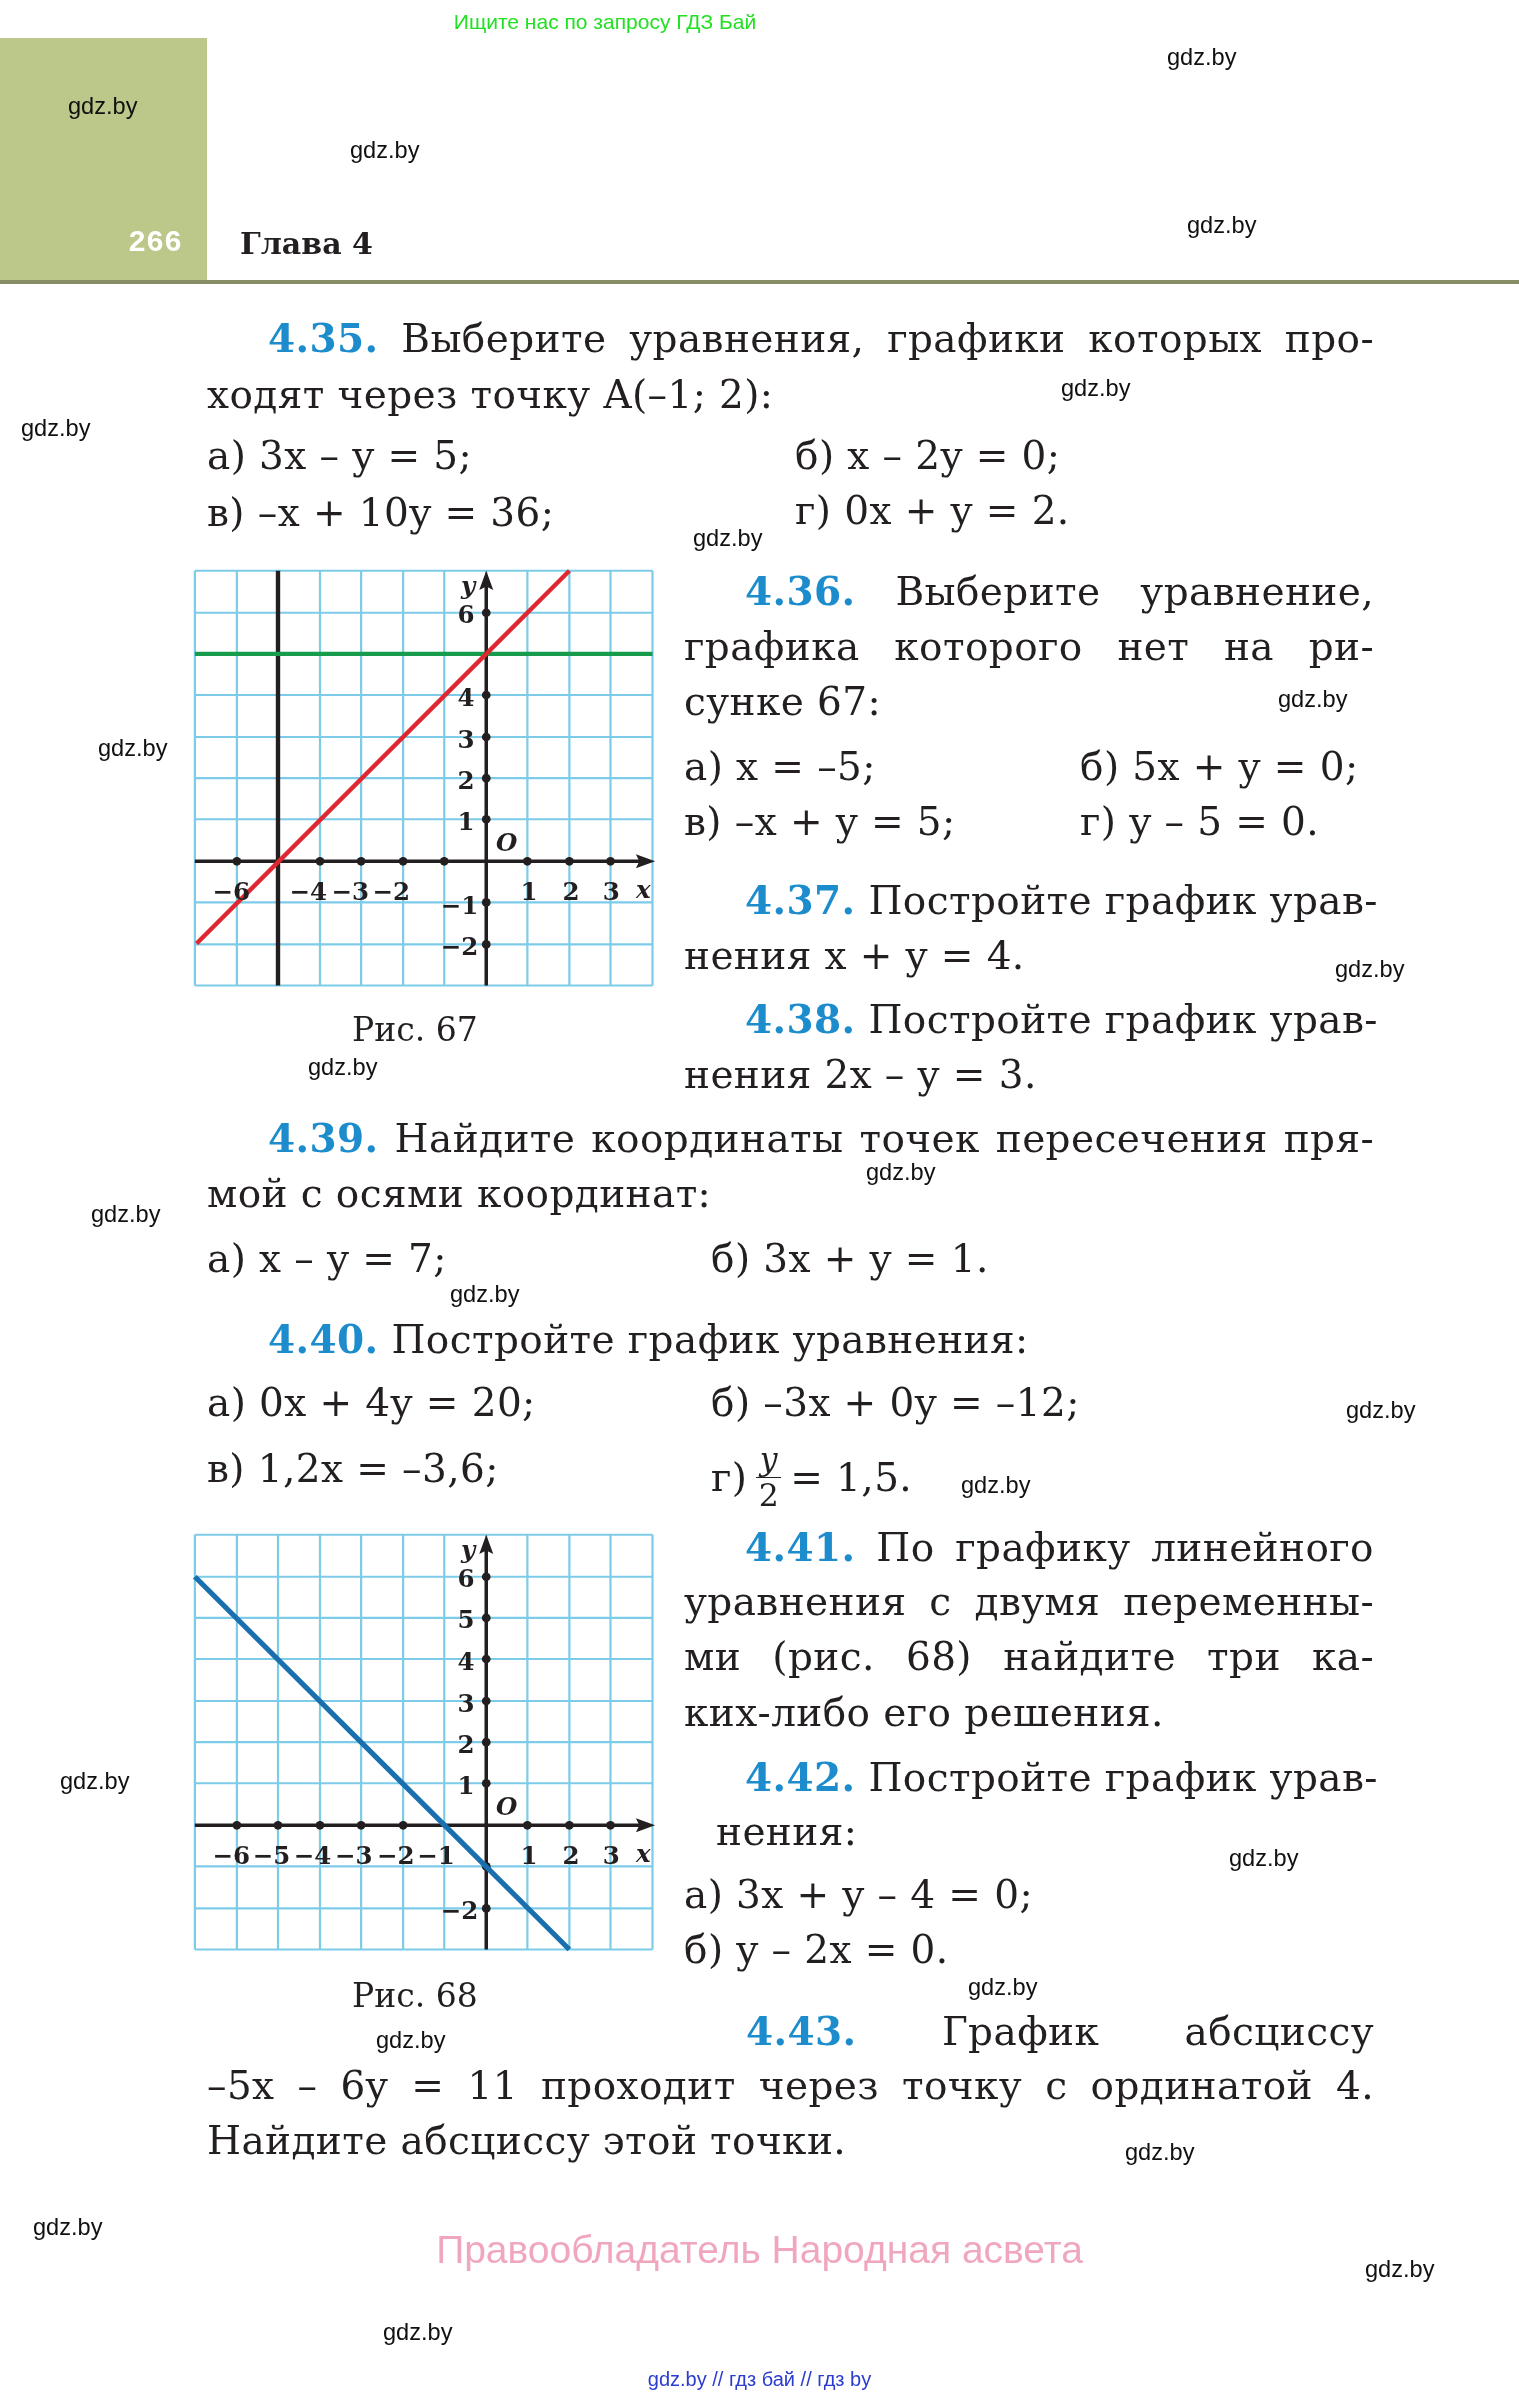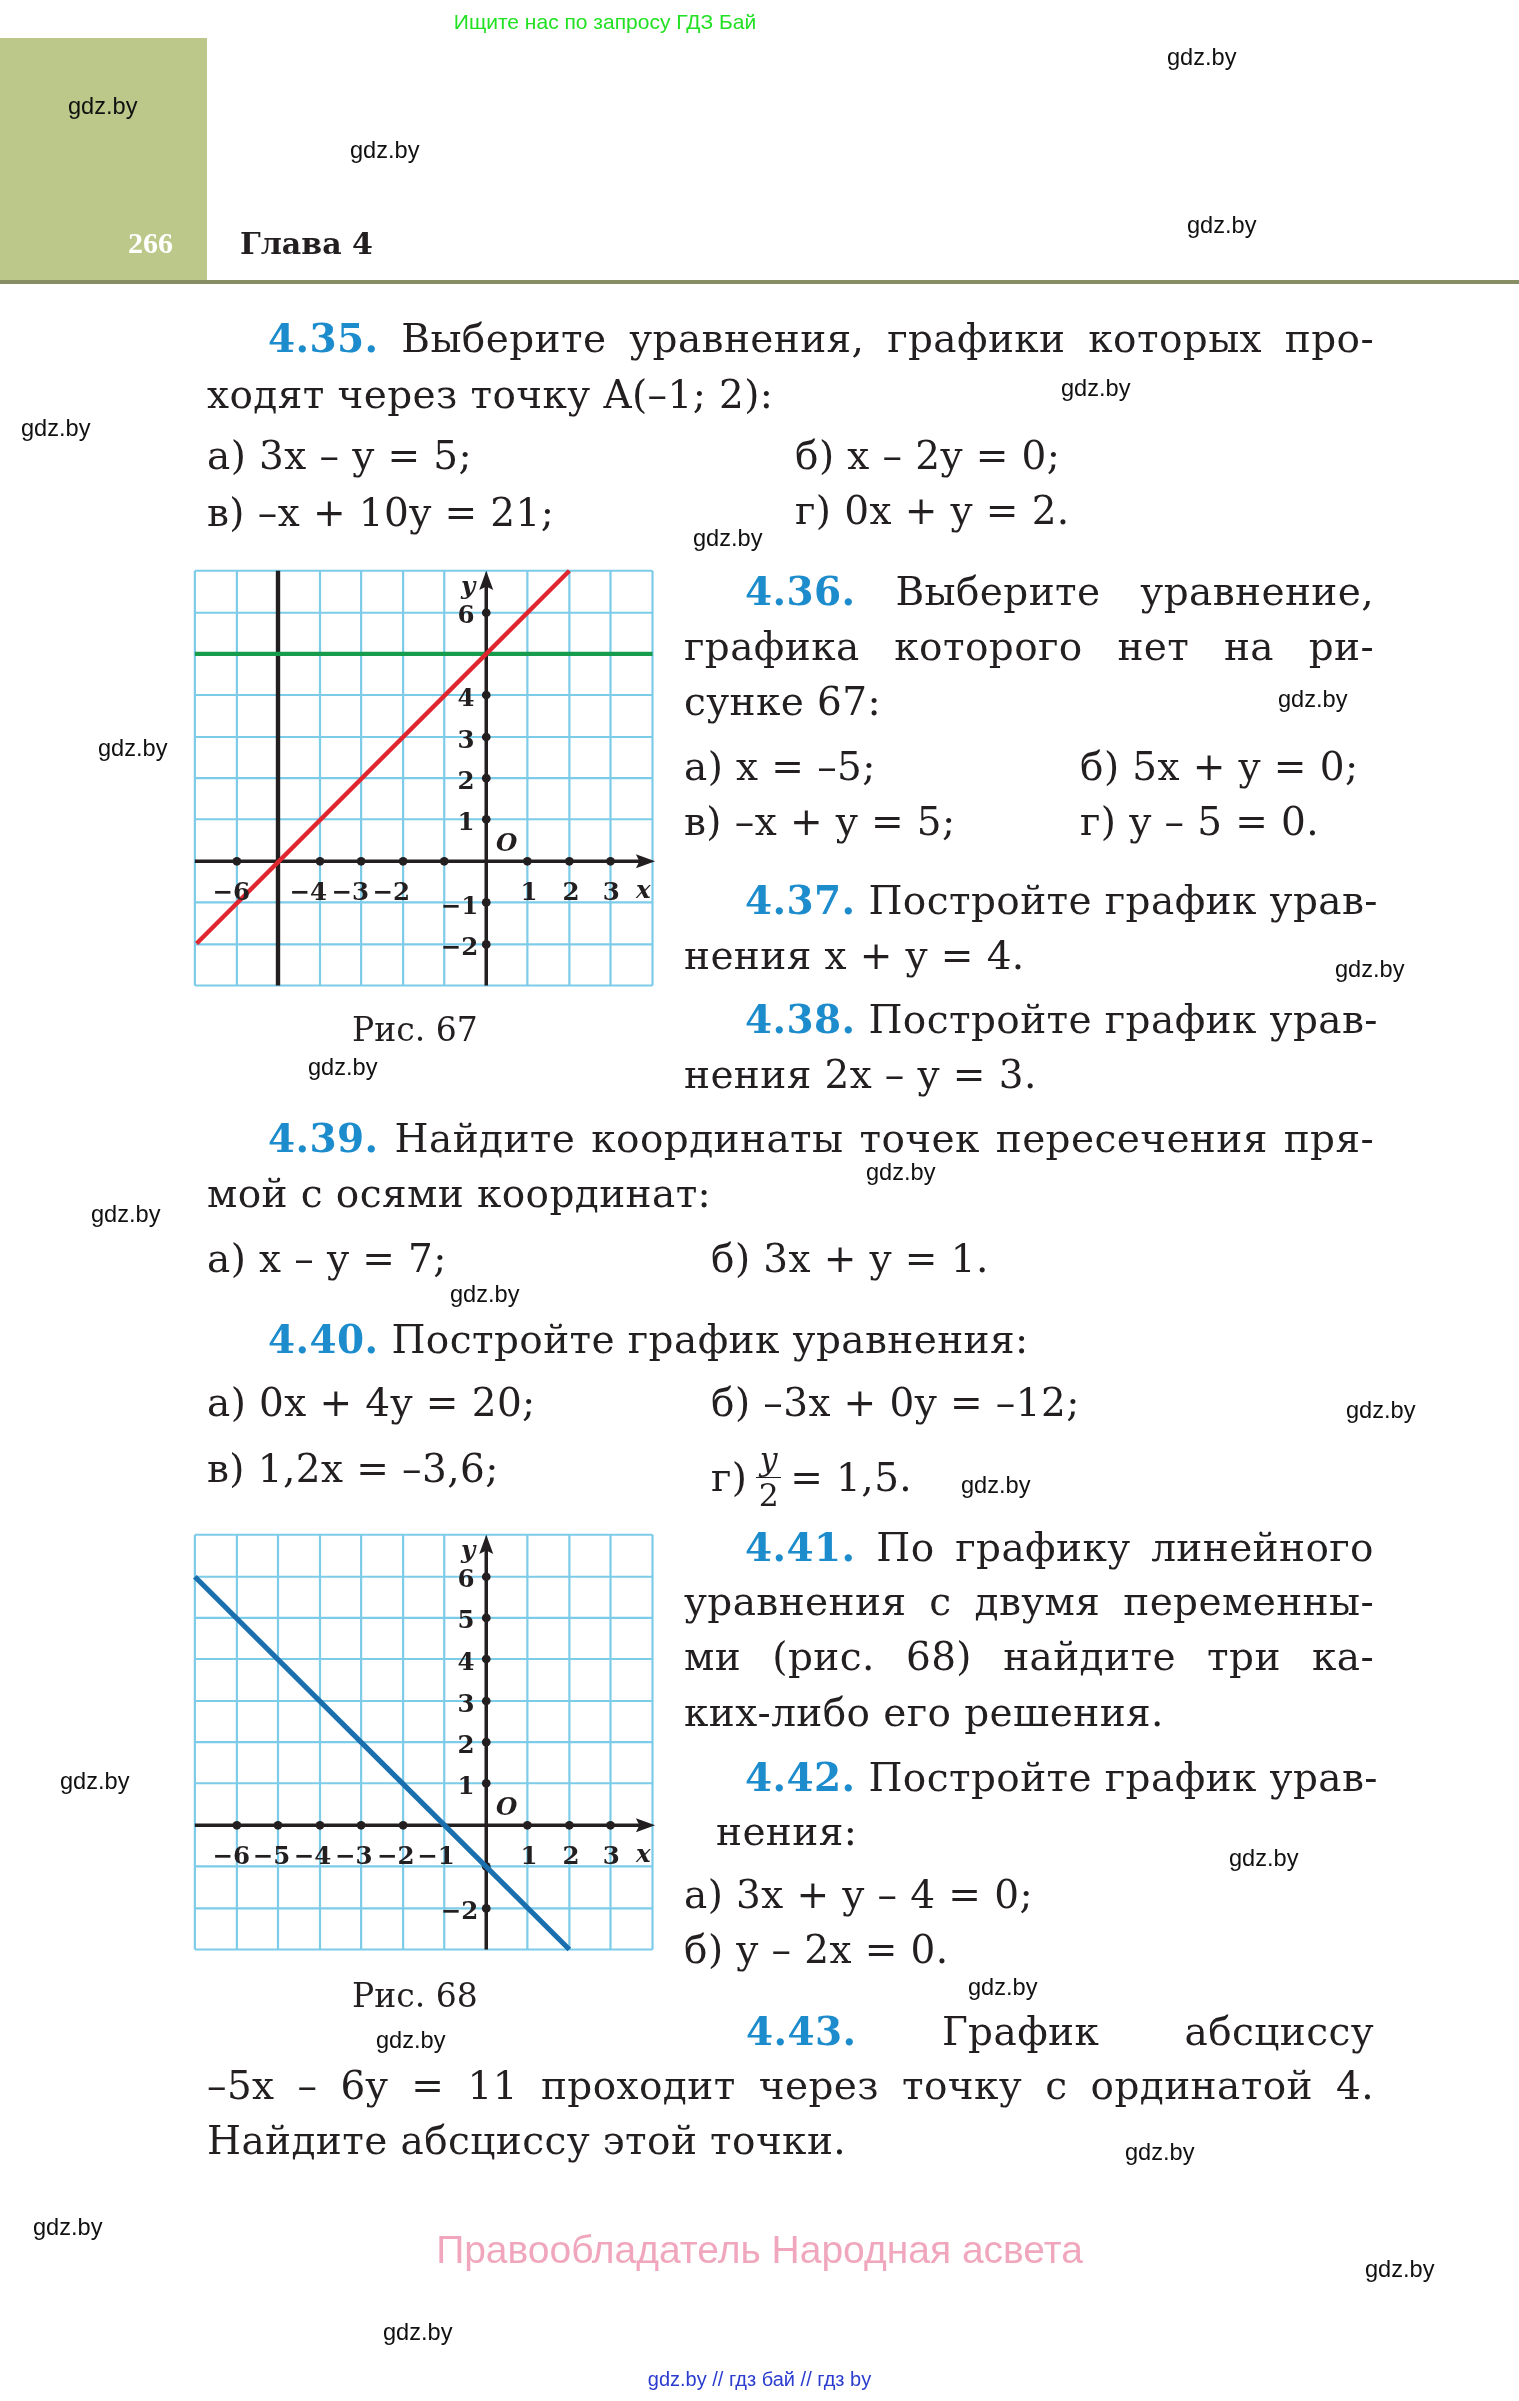--- a/index.html
+++ b/index.html
@@ -2,21 +2,21 @@
 <html style="font-size:14px"><head>
 <meta charset="utf-8">
 <style>
   * { margin:0; padding:0; box-sizing:border-box; }
   html, body { width:1519px; height:2401px; background:#ffffff; overflow:hidden; }
   body { position:relative; font-family:"DejaVu Serif","Liberation Serif",serif; color:#231f20; }
   .abs { position:absolute; }
   .wm { position:absolute; font-family:"Liberation Sans","DejaVu Sans",sans-serif; font-size:23.6px; color:#111; white-space:nowrap; }
   .top-banner { position:absolute; top:10px; left:0; width:1210px; text-align:center; font-family:"Liberation Sans",sans-serif; font-size:21px; color:#22e022; }
   .side-block { position:absolute; left:0; top:38px; width:207px; height:244px; background:#bcc78a; }
-  .page-num { position:absolute; left:128px; top:226px; font-family:Liberation Serif, serif; font-weight:bold; font-size:30px; color:#ffffff;text-align:center; }
+  .page-num { position:absolute; left:128px; top:226px; font-family:Liberation Mono, monospace; font-weight:bold; font-size:30px; color:#ffffff;text-align:center; }
   .chapter { position:absolute; left:240px; top:226px; font-family:"DejaVu Serif",serif; font-weight:bold; font-size:30px; color:#231f20; }
   .rule { position:absolute; left:0; top:280px; width:1519px; height:3.5px; background:#878d64; }
   .line { position:absolute; font-size:39px; line-height:54px; white-space:nowrap; letter-spacing:0.4px; }
   .num { color:#1d8ccc; font-weight:bold;margin-top:48px; }
   .just { text-align:justify; text-align-last:justify; }
   i.v { font-style:italic; }
   .caption { position:absolute; font-size:33px; white-space:nowrap; }
   .copyright { position:absolute; top:2228px; left:0; width:1519px; text-align:center; font-family:"Liberation Sans",sans-serif; font-size:39px; color:#f0a7bd; }
   .footer-links { position:absolute; top:2368px; left:0; width:1519px; text-align:center; font-family:"Liberation Sans",sans-serif; font-size:20px; color:#2b3ccf; }
   svg text { font-family:"DejaVu Serif",serif; font-weight:bold; fill:#231f20; }
@@ -54,21 +54,21 @@
 <div class="wm" style="left:1125px;top:2139px;">gdz.by</div>
 <div class="wm" style="left:33px;top:2214px;">gdz.by</div>
 <div class="wm" style="left:1365px;top:2256px;">gdz.by</div>
 <div class="wm" style="left:383px;top:2319px;">gdz.by</div>
 
 <div>
   <div class="line just" style="left:207px;top:311px;width:1167px;text-indent:61px;"><span class="num">4.35.</span> <span>Выберите уравнения, графики которых про-</span></div>
   <div class="line" style="left:207px;top:368px;">ходят через точку A(–1; 2):</div>
   <div class="line" style="left:207px;top:429px;"><span>а)</span> <span>3x – y = 5;</span></div>
   <div class="line" style="left:795px;top:429px;"><span>б)</span> <span>x – 2y = 0;</span></div>
-  <div class="line" style="left:207px;top:486px;"><span>в)</span> <span>–x + 10y = 21;</span></div>
+  <div class="line" style="left:207px;top:486px;"><span>в)</span> <span>–x + 10y = 36;</span></div>
   <div class="line" style="left:795px;top:484px;"><span>г)</span> <span>0x + y = 2.</span></div>
 </div>
 
 <div class="abs" style="left:193px;top:569px;width:464px;height:420px;">
   <svg width="464" height="420" viewBox="0 0 530 480">
 
     <g stroke="#7ccbe8" stroke-width="2.5">
       <line x1="2" y1="2" x2="2" y2="476"></line>
         <line x1="50" y1="2" x2="50" y2="476"></line>
         <line x1="97" y1="2" x2="97" y2="476"></line>

